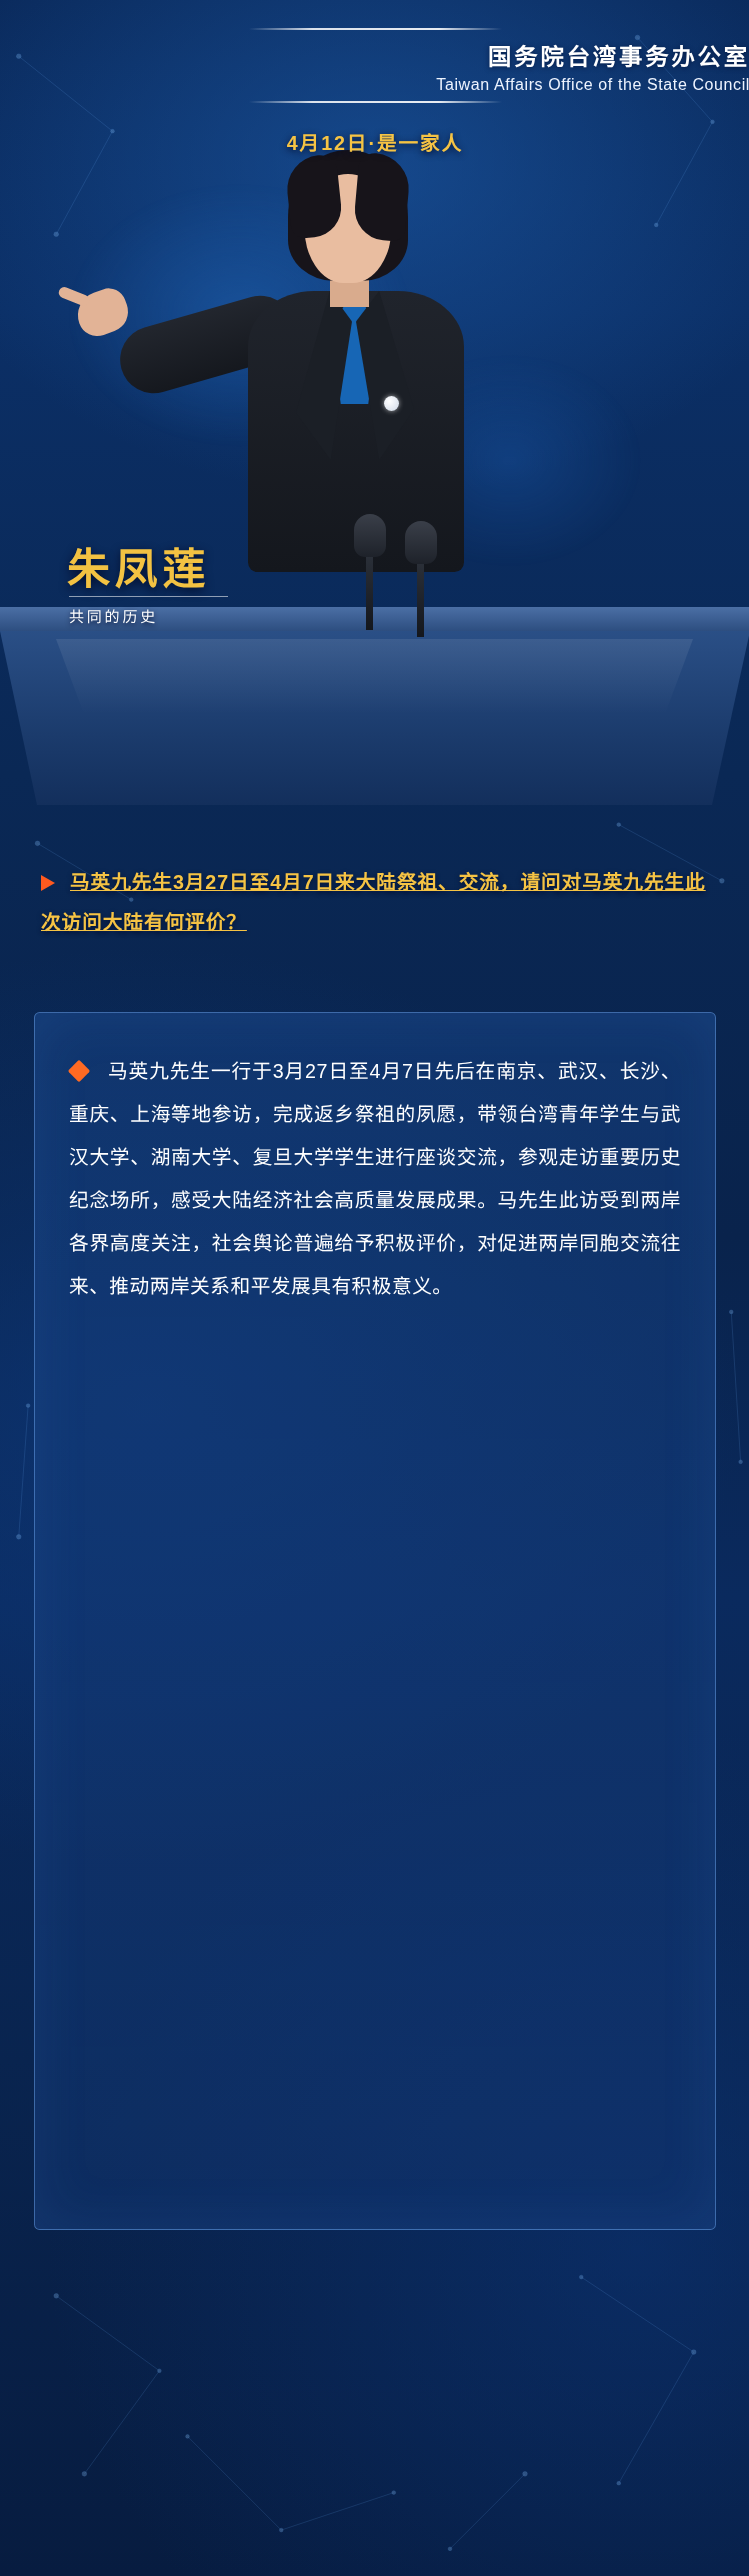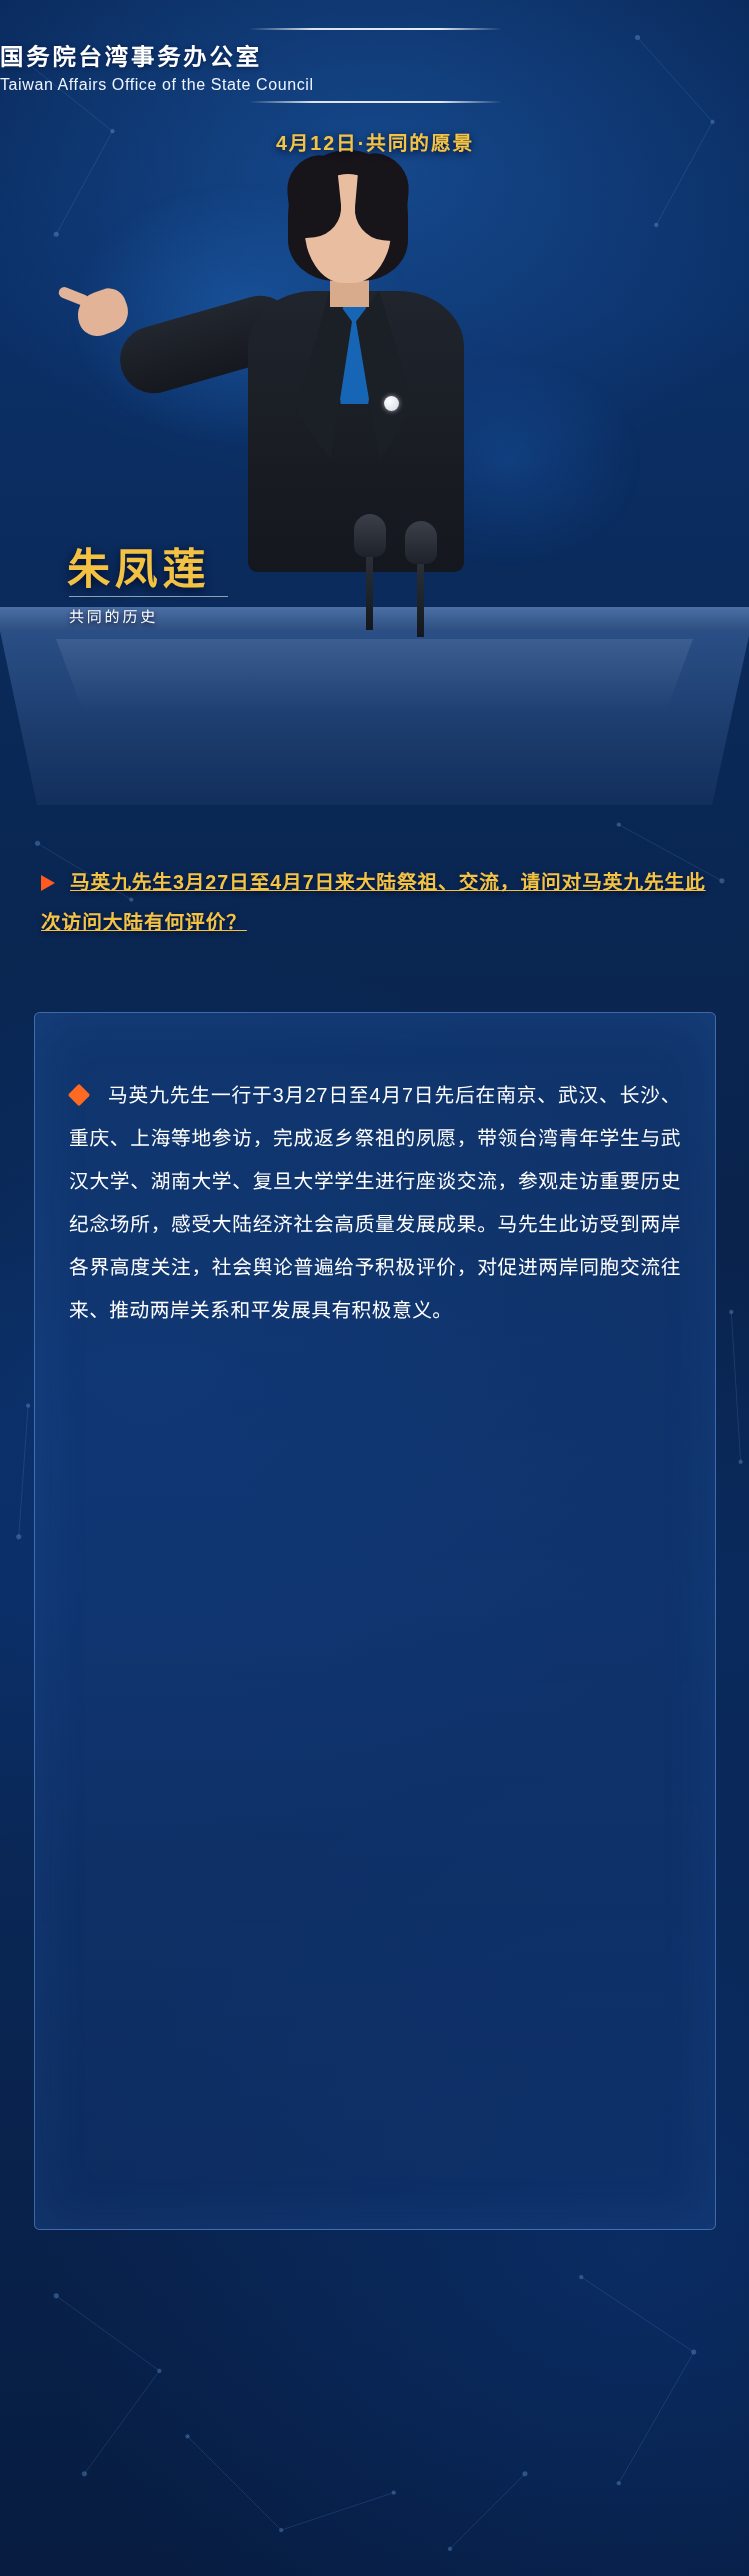--- a/index.html
+++ b/index.html
@@ -53,21 +53,21 @@
     width: 675px; height: 581px;
     background:
       radial-gradient(ellipse 244px 187px at 30% 35%, rgba(40,120,210,0.35), rgba(0,0,0,0) 70%),
       radial-gradient(ellipse 187px 150px at 70% 60%, rgba(30,100,190,0.30), rgba(0,0,0,0) 70%);
     filter: blur(1.9px);
   }
 
   .title-block {
     position: absolute;
     top: 28px; left: 0; width: 750px;
-    text-align: left;
+    text-align: right;
     z-index: 6;
   }
   .title-rule-top, .title-rule-bottom {
     width: 253px;
     height: 1.9px;
     margin: 0 auto;
     background: linear-gradient(90deg, rgba(255,255,255,0) 0%, rgba(255,255,255,0.85) 25%, rgba(255,255,255,0.9) 75%, rgba(255,255,255,0) 100%);
   }
   .title-cn {
     color: #ffffff;
@@ -313,21 +313,21 @@
   }
 
   
   .card {
     position: absolute;
     top: 1012px;
     left: 34px;
     width: 682px;
     min-height: 1218px;
     box-sizing: border-box;
-    padding: 61px 34px 43px 34px;
+    padding: 37px 34px 43px 34px;
     background: linear-gradient(180deg, rgba(21,63,126,0.62) 0%, rgba(17,52,110,0.58) 100%);
     border: 0.9px solid rgba(120,180,255,0.45);
     border-radius: 5.6px;
     box-shadow: inset 0 0 56px rgba(70,140,230,0.12);
     z-index: 8;
   }
   .para {
     position: relative;
     color: #ffffff;
     font-size: 19.7px;
@@ -436,21 +436,21 @@
       </div>
     </div>
 
     <div class="title-block">
       <div class="title-rule-top"></div>
       <div class="title-cn">国务院台湾事务办公室</div>
       <div class="title-en">Taiwan Affairs Office of the State Council</div>
       <div class="title-rule-bottom"></div>
     </div>
 
-    <div class="date-line">4月12日·共同的愿景</div>
+    <div class="date-line">4月12日·是一家人</div>
 
     <div class="speaker-name">朱凤莲</div>
     <div class="speaker-role-rule"></div>
     <div class="speaker-role">共同的历史</div>
   </div>
 
   <div class="question">
     <span class="q-marker"></span><span class="q-row" style="display:inline">马英九先生3月27日至4月7日来大陆祭祖、交流，请问对马英九先生此次访问大陆有何评价？</span>
   </div>
 

